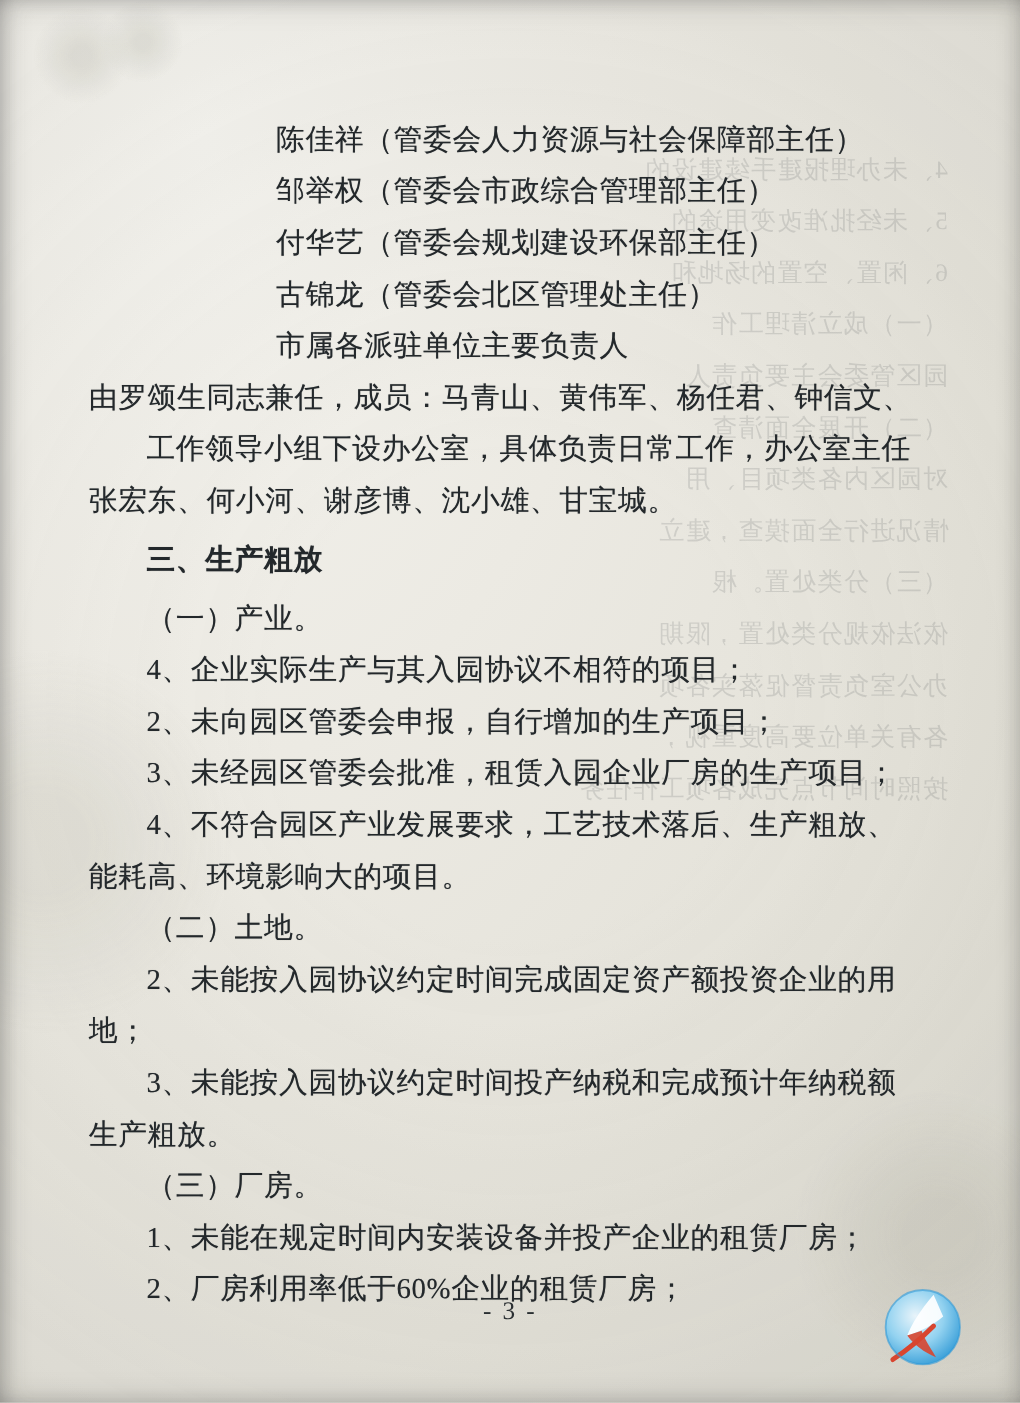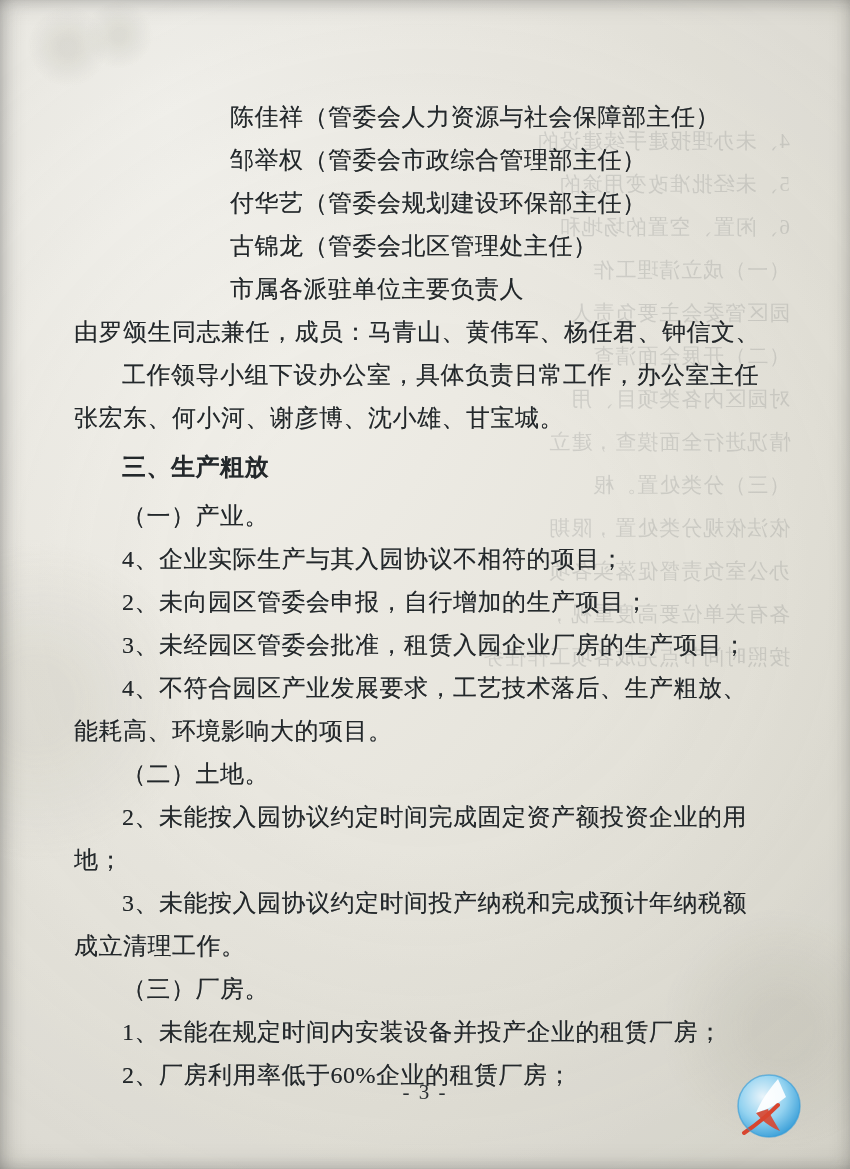--- a/index.html
+++ b/index.html
@@ -158,21 +158,21 @@
       <div class="line indent2">3、未经园区管委会批准，租赁入园企业厂房的生产项目；</div>
       <div class="line indent2">4、不符合园区产业发展要求，工艺技术落后、生产粗放、</div>
       <div class="line">能耗高、环境影响大的项目。</div>
     </div>
 
     <div>
       <div class="line subheading">（二）土地。</div>
       <div class="line indent2">2、未能按入园协议约定时间完成固定资产额投资企业的用</div>
       <div class="line">地；</div>
       <div class="line indent2">3、未能按入园协议约定时间投产纳税和完成预计年纳税额</div>
-      <div class="line">成立清理工作。</div>
+      <div class="line">生产粗放。</div>
     </div>
 
     <div>
       <div class="line subheading">（三）厂房。</div>
       <div class="line indent2">1、未能在规定时间内安装设备并投产企业的租赁厂房；</div>
       <div class="line indent2">2、厂房利用率低于60%企业的租赁厂房；</div>
     </div>
 
   </div>
 

